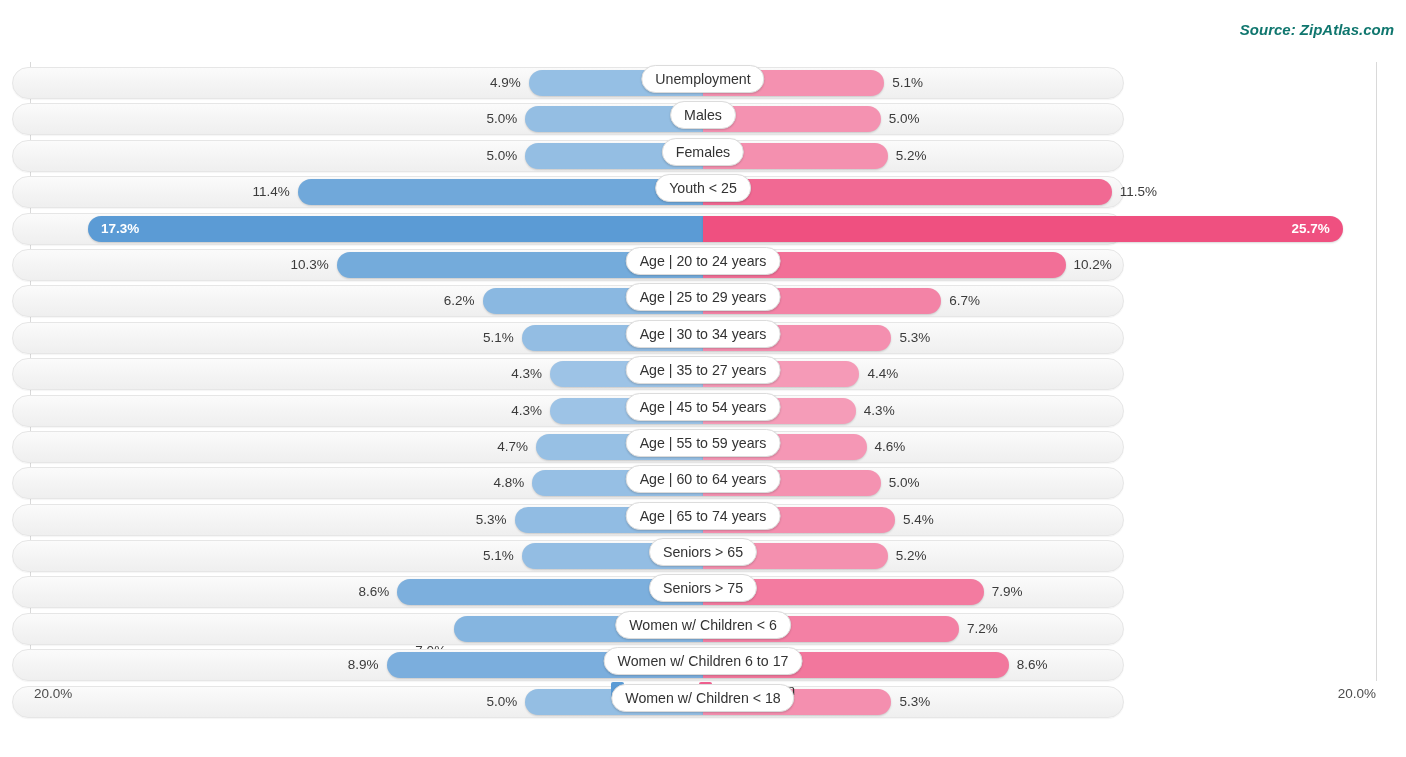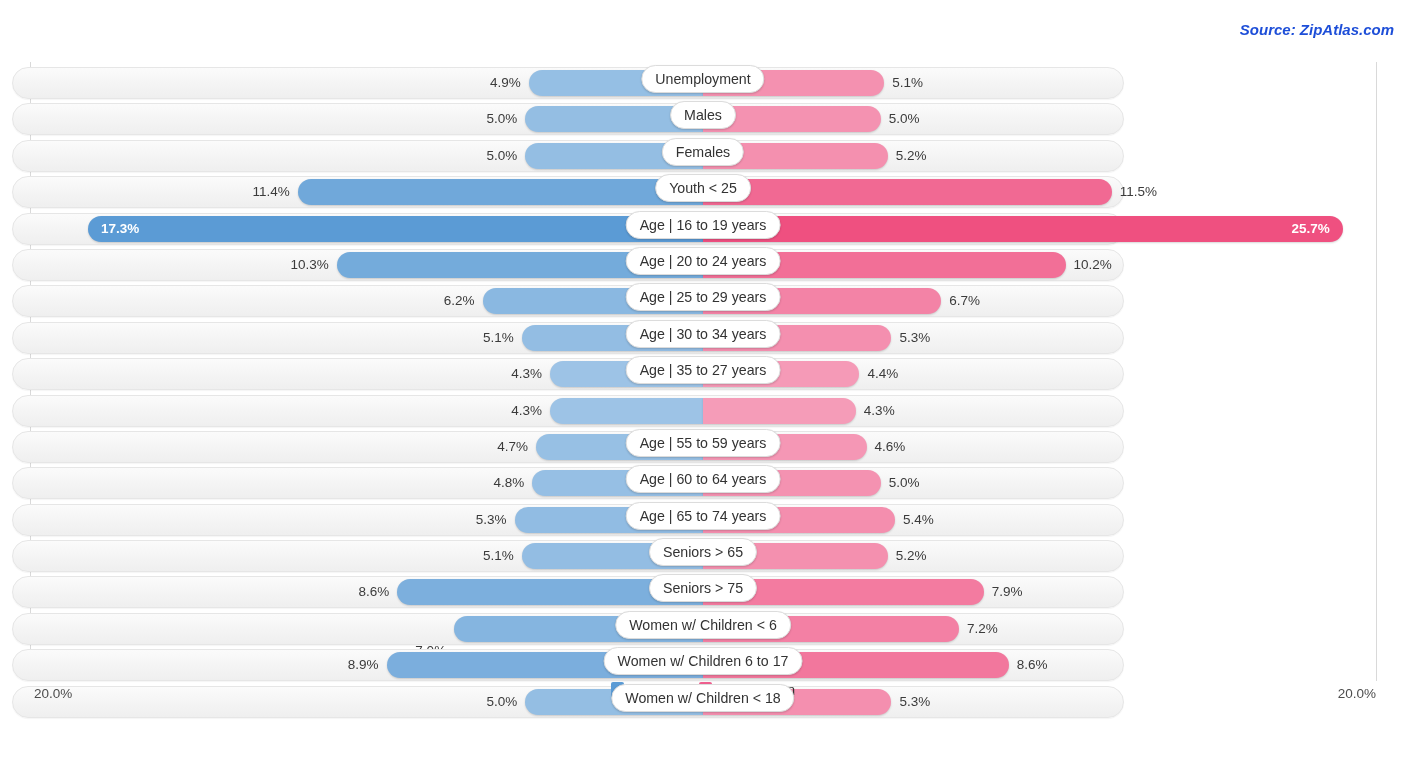--- a/index.html
+++ b/index.html
@@ -25,21 +25,21 @@
     color: #3a3a3a;
     font-weight: 400;
     white-space: nowrap;
   }
   .source {
     position: absolute;
     right: 12px; top: 21px;
     font-size: 15px;
     font-style: italic;
     font-weight: bold;
-    color: #1d4ed8;
+    color: #0f766e;
     white-space: nowrap;
   }
 
   
   .plot {
     position: absolute;
     left: 0; top: 62px;
     width: 1406px;
     height: 655px;
   }
@@ -201,21 +201,20 @@
           <div class="pill" style="left: 703px;">Youth &lt; 25</div>
         </div>
         <div class="row">
           <div class="track"></div>
           <div class="barwrap">
             <div class="bar left" style="left: 88px; width: 615px; background: rgb(91, 155, 213);"></div>
             <div class="bar right" style="left: 703px; width: 639.884px; background: rgb(239, 80, 128);"></div>
             <div class="val inL" style="left: 101px;">17.3%</div>
             <div class="val inR" style="left: 1227.88px; width: 102px; text-align: right;">25.7%</div>
           </div>
-          <div class="pill" style="left: 703px;">Age | 16 to 19 years</div>
         </div>
         <div class="row">
           <div class="track"></div>
           <div class="barwrap">
             <div class="bar left" style="left: 336.844px; width: 366.156px; background: rgb(116, 171, 219);"></div>
             <div class="bar right" style="left: 703px; width: 362.601px; background: rgb(242, 111, 151);"></div>
             <div class="val outL" style="left: 226.844px; width: 102px;">10.3%</div>
             <div class="val outR" style="left: 1073.6px; width: 102px;">10.2%</div>
           </div>
           <div class="pill" style="left: 703px;">Age | 20 to 24 years</div>
@@ -251,20 +250,21 @@
           <div class="pill" style="left: 703px;">Age | 35 to 27 years</div>
         </div>
         <div class="row">
           <div class="track"></div>
           <div class="barwrap">
             <div class="bar left" style="left: 550.139px; width: 152.861px; background: rgb(157, 195, 230);"></div>
             <div class="bar right" style="left: 703px; width: 152.861px; background: rgb(245, 156, 184);"></div>
             <div class="val outL" style="left: 440.139px; width: 102px;">4.3%</div>
             <div class="val outR" style="left: 863.861px; width: 102px;">4.3%</div>
           </div>
+          <div class="pill" style="left: 703px;">Age | 45 to 54 years</div>
         </div>
         <div class="row">
           <div class="track"></div>
           <div class="barwrap">
             <div class="bar left" style="left: 535.919px; width: 167.081px; background: rgb(151, 192, 228);"></div>
             <div class="bar right" style="left: 703px; width: 163.526px; background: rgb(245, 151, 181);"></div>
             <div class="val outL" style="left: 425.919px; width: 102px;">4.7%</div>
             <div class="val outR" style="left: 874.526px; width: 102px;">4.6%</div>
           </div>
           <div class="pill" style="left: 703px;">Age | 55 to 59 years</div>

